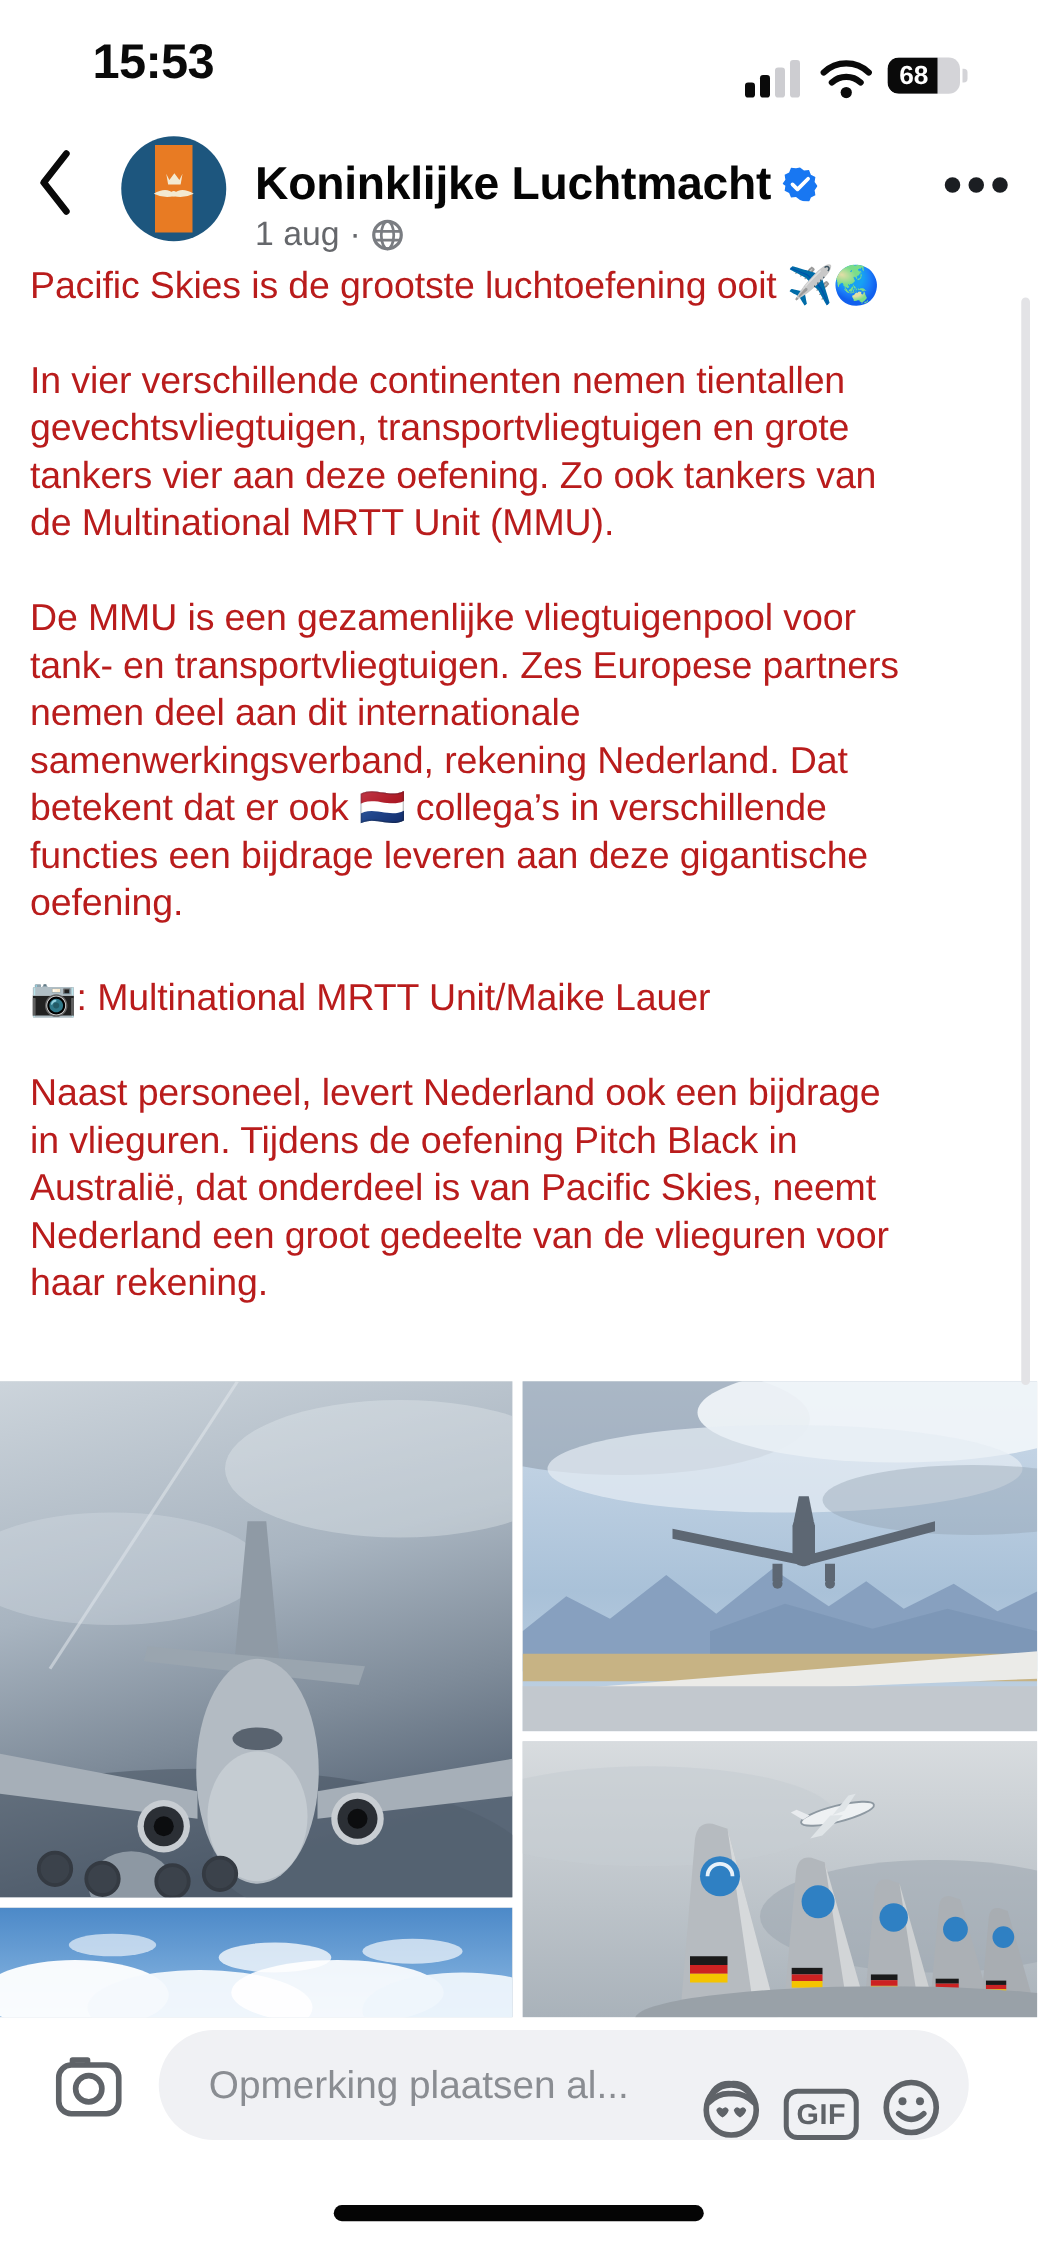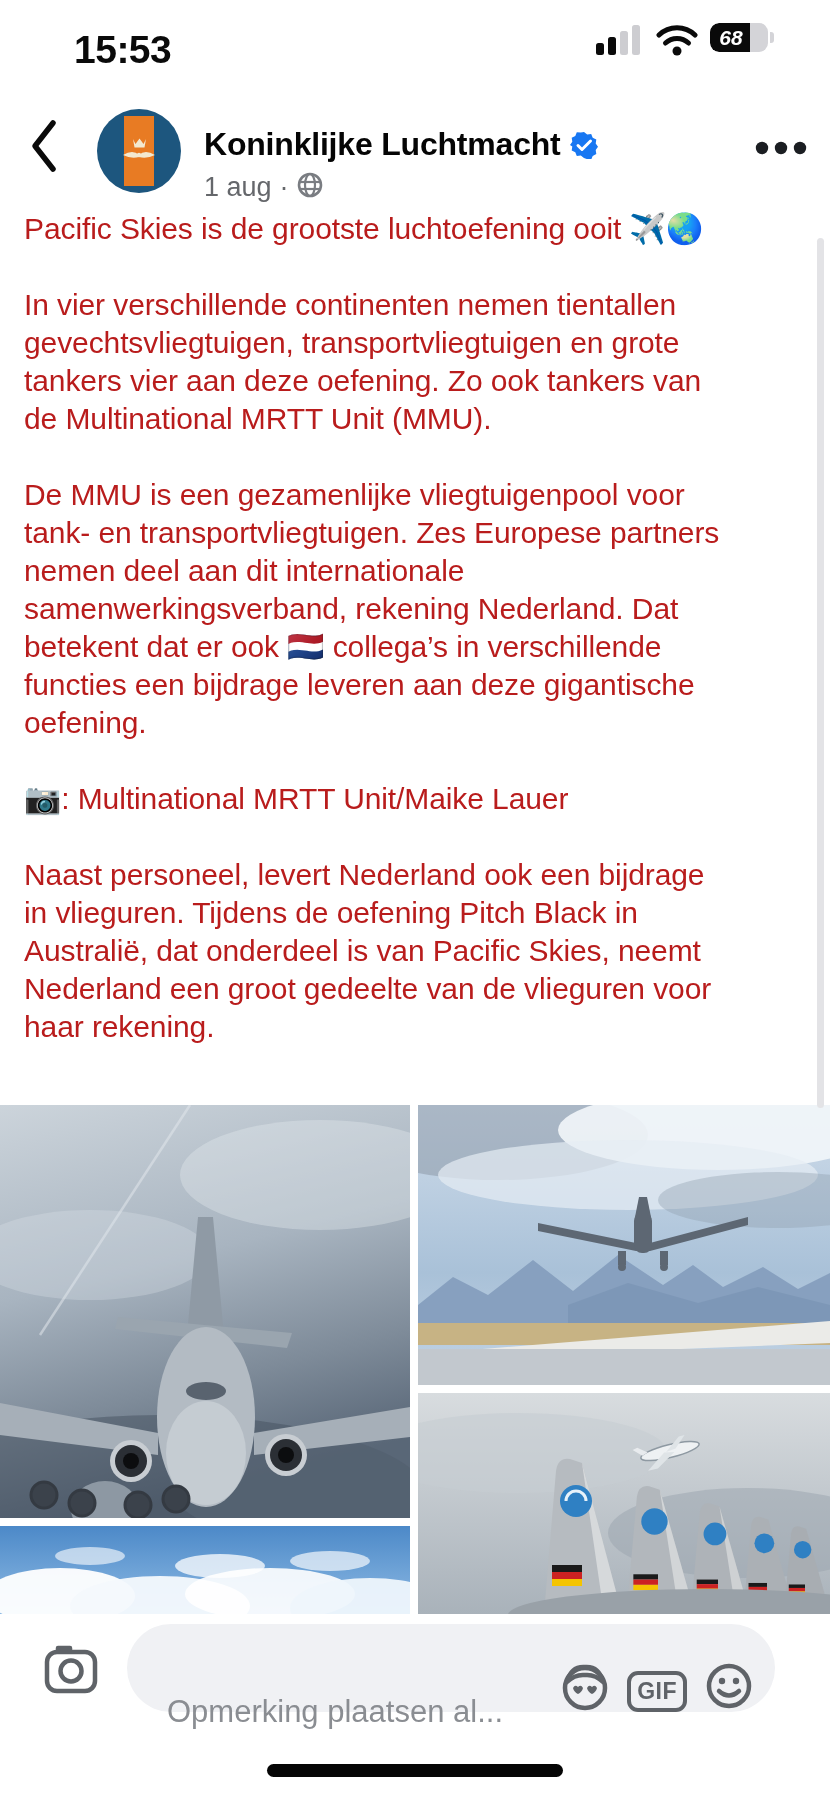--- a/index.html
+++ b/index.html
@@ -1,51 +1,51 @@
 <!DOCTYPE html>
 <html><head>
 <meta charset="utf-8">
 <style>
   html,body{margin:0;padding:0;background:#fff;}
   .screen{position:relative;width:830px;height:1796px;background:#fff;overflow:hidden;
           font-family:"Liberation Sans","DejaVu Sans",sans-serif;color:#050505;}
   
   .time{position:absolute;left:74px;top:28px;font-size:39px;font-weight:700;letter-spacing:-0.5px;color:#0a0a0a;}
-  .sb-icons{position:absolute;left:596px;top:22px;width:200px;height:34px;font-style:italic;}
+  .sb-icons{position:absolute;left:596px;top:45px;width:200px;height:34px;}
   .battery{position:absolute;left:114px;top:1px;width:58px;height:29px;border-radius:9px;background:#d4d4d8;overflow:hidden;}
   .battery .fill{position:absolute;left:0;top:0;width:40px;height:29px;background:#0a0a0a;border-radius:9px 0 0 9px;}
   .battery .pct{position:absolute;left:0;top:0;width:42px;height:29px;color:#fff;font-size:21px;font-weight:700;
                 text-align:center;line-height:30px;}
   .battery-nub{position:absolute;left:174px;top:10px;width:4px;height:11px;background:#d4d4d8;border-radius:0 3px 3px 0;}
   
   .back{position:absolute;left:28px;top:118px;}
   .avatar{position:absolute;left:97px;top:109px;width:84px;height:84px;border-radius:50%;background:#1d567e;overflow:hidden;}
   .avatar .bar{position:absolute;left:27px;top:7px;width:30px;height:70px;background:#e87b23;}
   .avatar svg{position:absolute;left:0;top:0;}
   .name-row{position:absolute;left:204px;top:126px;display:flex;align-items:center;gap:9px;}
-  .page-name{font-size:32px;font-weight:700;color:#050505;letter-spacing:-0.2px;}
-  .sub-row{position:absolute;left:204px;top:172px;display:flex;align-items:flex-start;gap:8px;
+  .page-name{font-size:37px;font-weight:700;color:#050505;letter-spacing:-0.2px;}
+  .sub-row{position:absolute;left:204px;top:172px;display:flex;align-items:center;gap:8px;
            font-size:27px;color:#65676B;}
   .more{position:absolute;left:750px;top:136px;padding:4px;}
   
   .post-text{position:absolute;left:24px;top:210px;width:788px;}
   .post-text p{margin:0 0 38px 0;font-size:30px;line-height:38px;color:#b91c1c;white-space:pre-line;letter-spacing:-0.1px;}
   
   .grid{position:absolute;left:0;top:1105px;width:830px;height:509px;background:#fff;}
   .tile{position:absolute;overflow:hidden;background:#cfd6dc;}
   .tile svg{display:block;}
   .t1{left:0;top:0;width:410px;height:413px;}
   .t2{left:0;top:421px;width:410px;height:88px;}
   .t3{left:418px;top:0;width:412px;height:280px;}
   .t4{left:418px;top:288px;width:412px;height:221px;}
   
   .comment-bar{position:absolute;left:0;top:1614px;width:830px;height:182px;background:#fff;}
   .cam{position:absolute;left:44px;top:30px;}
   .pill{position:absolute;left:127px;top:10px;width:648px;height:88px;border-radius:44px;background:#f0f1f4;}
-  .ph-text{position:absolute;left:40px;top:0;height:88px;line-height:88px;font-size:31px;color:#8a8d92;margin-top:44px;}
+  .ph-text{position:absolute;left:40px;top:0;height:88px;line-height:88px;font-size:31px;color:#8a8d92;}
   .pill-icons{position:absolute;right:20px;top:0;height:88px;display:flex;align-items:flex-end;gap:16px;}
   .gif-box{display:inline-block;border:4px solid #5f6368;border-radius:11px;color:#5f6368;
            font-size:23px;font-weight:700;padding:3px 6px;letter-spacing:0.5px;}
   .home-indicator{position:absolute;left:267px;top:1764px;width:296px;height:13px;border-radius:7px;background:#050505;}
   .scrollbar{position:absolute;left:817px;top:238px;width:7px;height:870px;border-radius:4px;background:#e3e3e6;}
 </style>
 </head>
 <body>
 
 <div class="screen">

